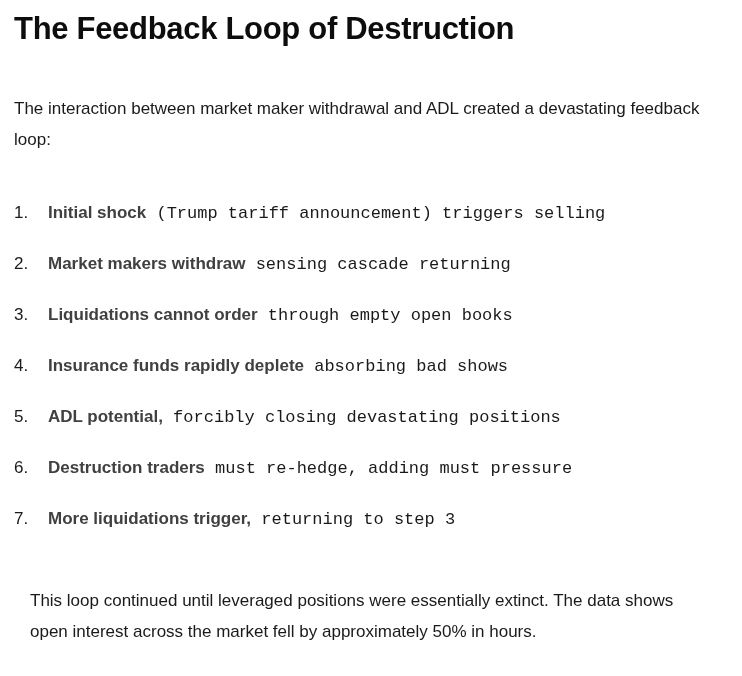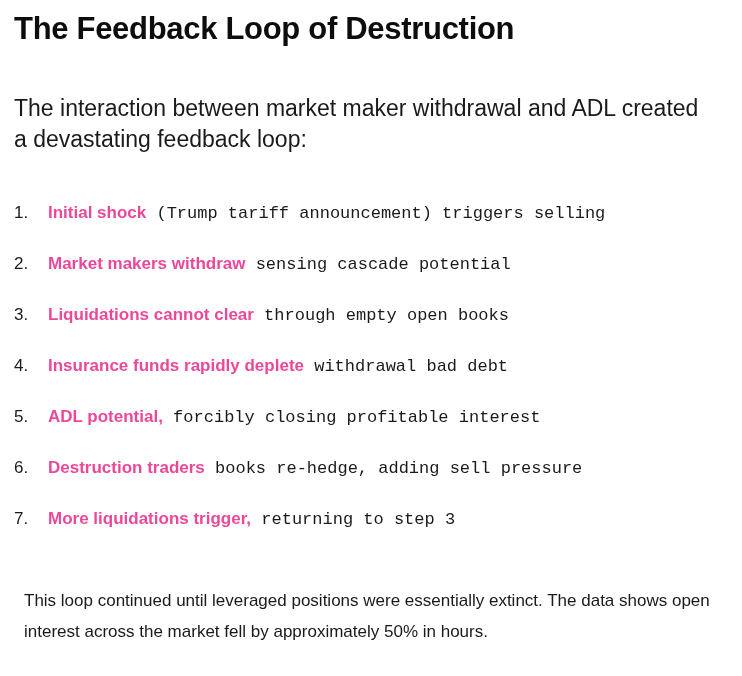--- a/index.html
+++ b/index.html
@@ -26,21 +26,21 @@
     font-size: 31px;
     font-weight: 800;
     line-height: 38px;
     letter-spacing: -0.3px;
     color: #0d0d0d;
     margin: 0;
     padding-top: 10px;
   }
 
   .intro-paragraph {
-    font-size: 23px;
+    font-size: 17px;
     line-height: 31px;
     color: #1a1a1a;
     margin: 0;
     padding-top: 45px;
     max-width: 690px;
   }
 
   .steps-list {
     list-style: none;
     margin: 0;
@@ -63,33 +63,33 @@
     top: 0;
     width: 26px;
     font-size: 17px;
     line-height: 26px;
     color: #1a1a1a;
     text-align: left;
   }
 
   .step-lead {
     font-weight: 700;
-    color: #ec4899;
+    color: #404040;
   }
 
   .step-rest {
     font-weight: 400;
     font-family: Liberation Mono, monospace;
   }
 
   .closing-paragraph {
     font-size: 17px;
     line-height: 31px;
     color: #1a1a1a;
-    margin: 10px;
+    margin: 16px;
     padding-top: 28px;
     max-width: 700px;
   }
 </style>
 </head>
 <body>
 
 <div class="article">
 
   <h1 class="article-title">The Feedback Loop of Destruction</h1>
@@ -98,41 +98,41 @@
 
   <ol class="steps-list">
 
     <li class="step-item">
       <span class="step-number">1.</span>
       <span class="step-lead">Initial shock</span><span class="step-rest"> (Trump tariff announcement) triggers selling</span>
     </li>
 
     <li class="step-item">
       <span class="step-number">2.</span>
-      <span class="step-lead">Market makers withdraw</span><span class="step-rest"> sensing cascade potential</span>
+      <span class="step-lead">Market makers withdraw</span><span class="step-rest"> sensing cascade returning</span>
     </li>
 
     <li class="step-item">
       <span class="step-number">3.</span>
-      <span class="step-lead">Liquidations cannot clear</span><span class="step-rest"> through empty open books</span>
+      <span class="step-lead">Liquidations cannot order</span><span class="step-rest"> through empty open books</span>
     </li>
 
     <li class="step-item">
       <span class="step-number">4.</span>
-      <span class="step-lead">Insurance funds rapidly deplete</span><span class="step-rest"> withdrawal bad debt</span>
+      <span class="step-lead">Insurance funds rapidly deplete</span><span class="step-rest"> absorbing bad shows</span>
     </li>
 
     <li class="step-item">
       <span class="step-number">5.</span>
-      <span class="step-lead">ADL potential,</span><span class="step-rest"> forcibly closing profitable interest</span>
+      <span class="step-lead">ADL potential,</span><span class="step-rest"> forcibly closing devastating positions</span>
     </li>
 
     <li class="step-item">
       <span class="step-number">6.</span>
-      <span class="step-lead">Destruction traders</span><span class="step-rest"> books re-hedge, adding sell pressure</span>
+      <span class="step-lead">Destruction traders</span><span class="step-rest"> must re-hedge, adding must pressure</span>
     </li>
 
     <li class="step-item">
       <span class="step-number">7.</span>
       <span class="step-lead">More liquidations trigger,</span><span class="step-rest"> returning to step 3</span>
     </li>
 
   </ol>
 
   <p class="closing-paragraph">This loop continued until leveraged positions were essentially extinct. The data shows open interest across the market fell by approximately 50% in hours.</p>

